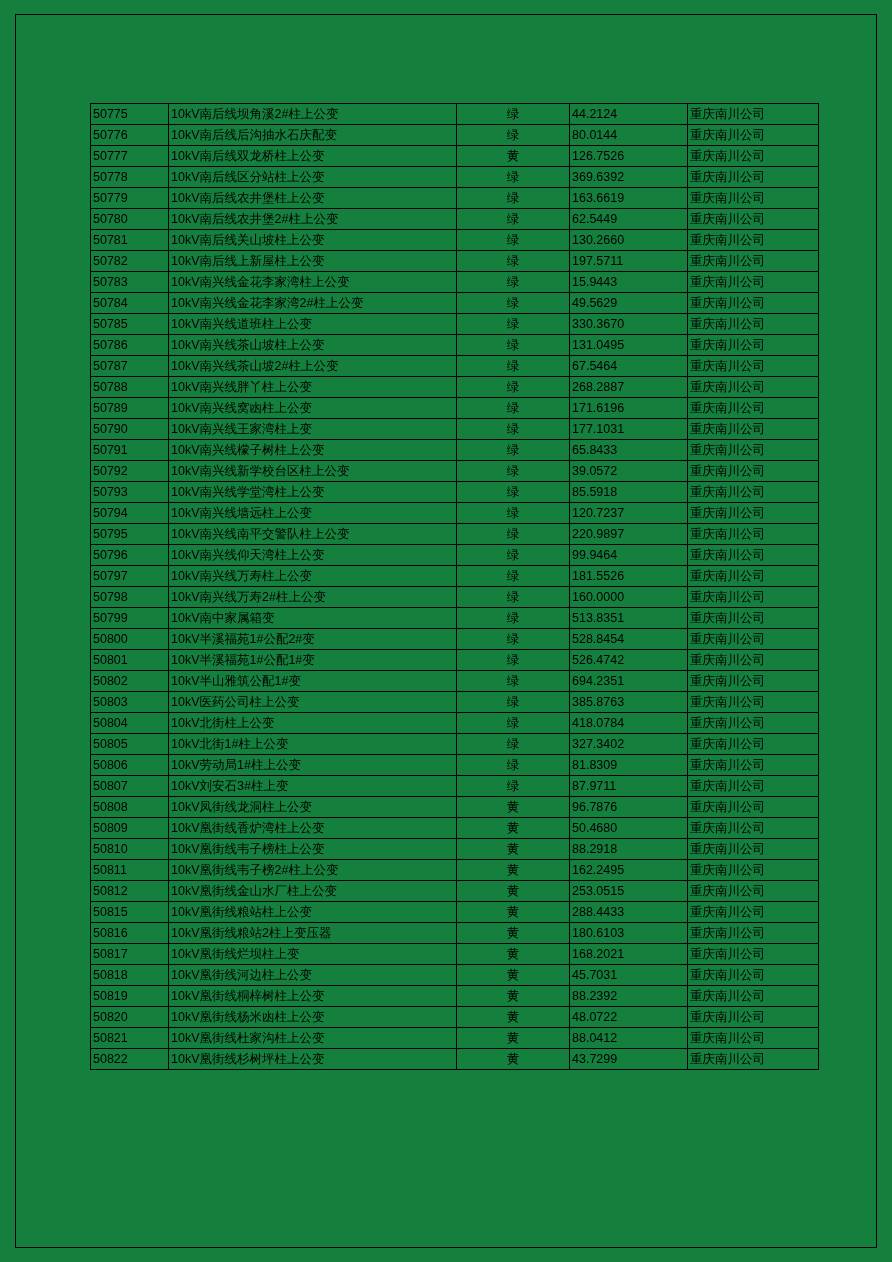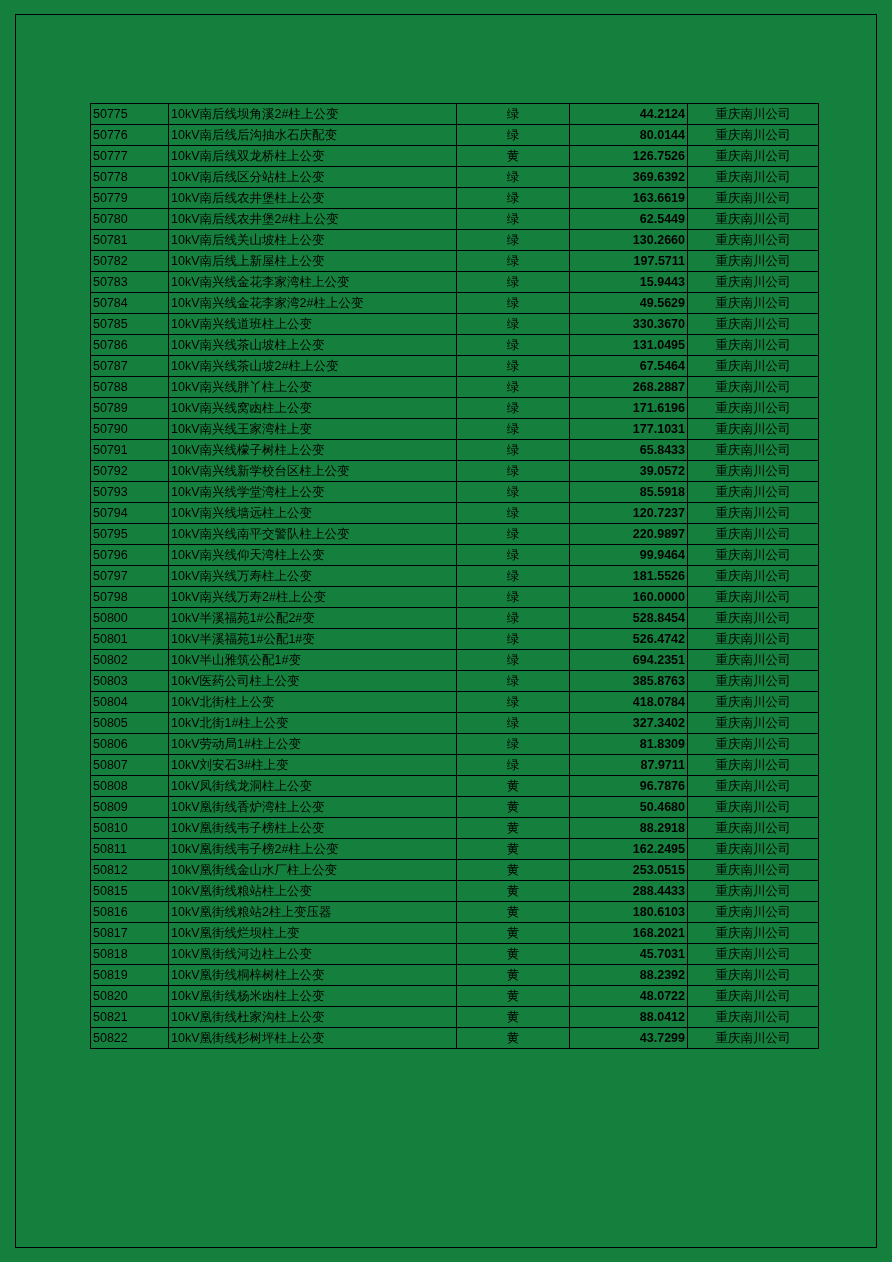--- a/index.html
+++ b/index.html
@@ -59,26 +59,24 @@
   td.c-name {
     width: 283px;
     text-align: left;
   }
   td.c-color {
     width: 108px;
     text-align: center;
   }
   td.c-value {
     width: 113px;
-    text-align: right;
-    font-weight: bold;
+    text-align: left;
   }
   td.c-company {
     width: 126px;
-    text-align: center;
   }
 </style>
 </head>
 <body>
 
 <div class="page">
   <div class="page-border"></div>
   <div class="table-wrap">
     <table class="data">
       <tbody>
@@ -244,20 +242,27 @@
             <td class="c-company">重庆南川公司</td>
           </tr>
           <tr>
             <td class="c-id">50798</td>
             <td class="c-name">10kV南兴线万寿2#柱上公变</td>
             <td class="c-color">绿</td>
             <td class="c-value">160.0000</td>
             <td class="c-company">重庆南川公司</td>
           </tr>
           <tr>
+            <td class="c-id">50799</td>
+            <td class="c-name">10kV南中家属箱变</td>
+            <td class="c-color">绿</td>
+            <td class="c-value">513.8351</td>
+            <td class="c-company">重庆南川公司</td>
+          </tr>
+          <tr>
             <td class="c-id">50800</td>
             <td class="c-name">10kV半溪福苑1#公配2#变</td>
             <td class="c-color">绿</td>
             <td class="c-value">528.8454</td>
             <td class="c-company">重庆南川公司</td>
           </tr>
           <tr>
             <td class="c-id">50801</td>
             <td class="c-name">10kV半溪福苑1#公配1#变</td>
             <td class="c-color">绿</td>

